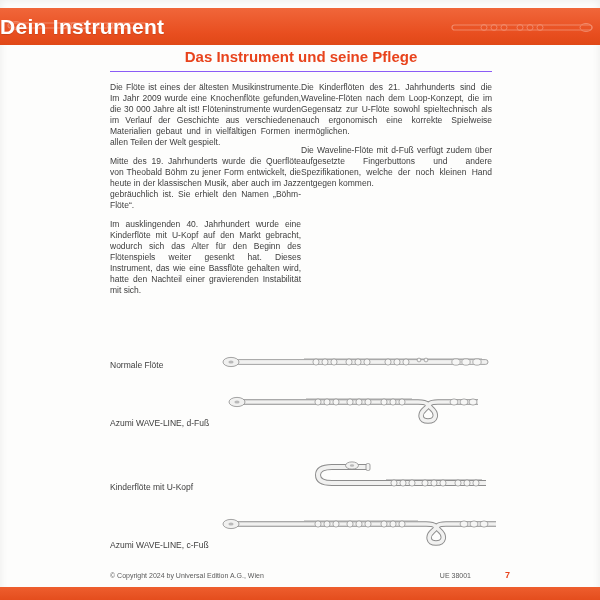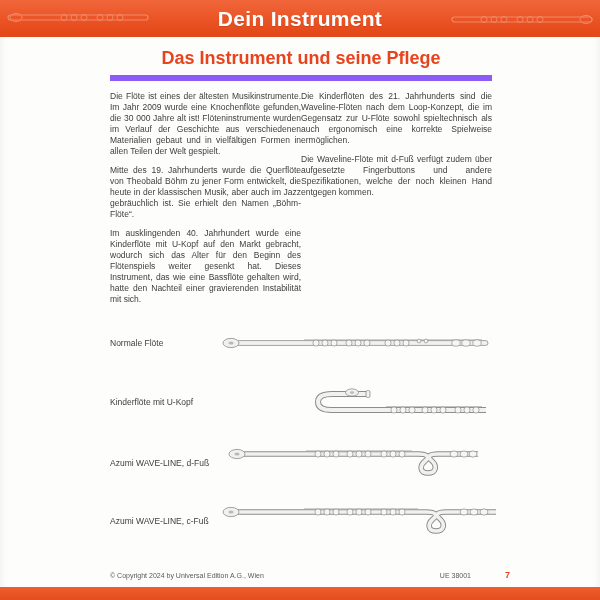--- a/index.html
+++ b/index.html
@@ -4,43 +4,43 @@
 <style>
   html,body{margin:0;padding:0;background:#e9e7e3;}
   .page{
     position:relative;width:600px;height:600px;margin:0 auto;
     background:#fdfdfc;overflow:hidden;
     font-family:"Liberation Sans", sans-serif;
     box-shadow:inset 0 0 8px rgba(0,0,0,0.08);
   }
   
   .banner{
-    position:absolute;top:0;left:0;right:0;height:37px;
+    position:absolute;top:8px;left:0;right:0;height:37px;
     background:linear-gradient(180deg,#f0663a 0%,#e84e1f 70%,#e04817 100%);
-    display:flex;align-items:center;justify-content:center;
+    display:flex;align-items:center;
   }
   .banner-title{
     color:#ffffff;font-size:21px;font-weight:bold;letter-spacing:0.3px;margin:0;
     text-shadow:0 1px 1px rgba(0,0,0,0.12);
   }
   .banner-art{position:absolute;top:7px;opacity:0.30;}
   .banner-art.left{left:6px;}
   .banner-art.right{right:6px;}
   
   .content{position:absolute;left:110px;right:108px;top:48px;}
   .section-title{
-    text-align:center;font-size:18px;font-weight:bold;color:#e8431c;
-    padding-bottom:6px;border-bottom:6px solid #8b5cf6;margin:0 0 10px 0;
+    text-align:center;font-size:15px;font-weight:bold;color:#e8431c;
+    padding-bottom:6px;border-bottom:1px solid #8b5cf6;margin:0 0 10px 0;
   }
   .cols{display:flex;}
   .col{flex:1;font-size:8.5px;line-height:11px;color:#3d3d3d;text-align:justify;hyphens:auto;}
   .col p{margin:0 0 8px 0;}
   
   .figures{position:absolute;left:110px;right:108px;top:316px;}
-  .figure-row{display:flex;align-items:center;}
+  .figure-row{display:flex;align-items:flex-end;}
   .figure-row.r1{height:54px;}
   .figure-row.r2{height:64px;}
   .figure-row.r3{height:58px;}
   .figure-row.r4{height:58px;}
   .figure-label{width:108px;font-size:8.5px;color:#3d3d3d;flex-shrink:0;}
   .figure-art{flex:1;text-align:right;line-height:0;}
   .figure-art.overhang{margin-right:-16px;}
   
   .footer{
     position:absolute;left:110px;right:90px;bottom:20px;
@@ -125,45 +125,20 @@
             <circle cx="199" cy="6" r="1.9"></circle>
               <circle cx="206" cy="6" r="1.9"></circle>
             <ellipse cx="236" cy="8" rx="4.2" ry="3.2"></ellipse>
               <ellipse cx="246" cy="8" rx="4.2" ry="3.2"></ellipse>
               <ellipse cx="257" cy="8" rx="4.2" ry="3.2"></ellipse>
           </g>
         </svg>
       </span>
     </div>
 
-    <div class="figure-row r2">
-      <span class="figure-label">Kinderflöte mit U-Kopf</span>
-      <span class="figure-art">
-        <svg width="186" height="34" viewBox="0 0 186 34">
-          <path d="M62,9 H26 Q12,9 12,17 Q12,25 26,25 H180" fill="none" stroke="#8d8d8d" stroke-width="6"></path>
-          <path d="M62,9 H26 Q12,9 12,17 Q12,25 26,25 H180" fill="none" stroke="#f1f1f0" stroke-width="4"></path>
-          <rect x="60" y="5.5" width="4" height="7" rx="1.5" fill="#f1f1f0" stroke="#8d8d8d" stroke-width="0.8"></rect>
-          <ellipse cx="46" cy="7.5" rx="6.5" ry="3.6" fill="#f1f1f0" stroke="#8d8d8d" stroke-width="0.8"></ellipse>
-          <ellipse cx="46" cy="7.5" rx="2.2" ry="1.2" fill="#b9b9b9"></ellipse>
-          <line x1="80" y1="21.6" x2="176" y2="21.6" stroke="#a5a5a5" stroke-width="0.7"></line>
-          <g fill="#f6f6f5" stroke="#8d8d8d" stroke-width="0.7">
-            <circle cx="88" cy="25" r="3.1"></circle>
-              <circle cx="97" cy="25" r="3.1"></circle>
-              <circle cx="106" cy="25" r="3.1"></circle>
-            <circle cx="119" cy="25" r="3.1"></circle>
-              <circle cx="128" cy="25" r="3.1"></circle>
-              <circle cx="137" cy="25" r="3.1"></circle>
-            <circle cx="152" cy="25" r="3.1"></circle>
-              <circle cx="161" cy="25" r="3.1"></circle>
-              <circle cx="170" cy="25" r="3.1"></circle>
-          </g>
-        </svg>
-      </span>
-    </div>
-
     <div class="figure-row r3">
       <span class="figure-label">Azumi WAVE-LINE, d-Fuß</span>
       <span class="figure-art">
         <svg width="266" height="34" viewBox="0 0 266 34">
           <path d="M16,8 H192 C202,8 204,11 199,15 C193,20 194,27 202,27 C210,27 212,20 205,14 C201,11 203,8 212,8 H252" fill="none" stroke="#8d8d8d" stroke-width="5.5"></path>
           <path d="M16,8 H192 C202,8 204,11 199,15 C193,20 194,27 202,27 C210,27 212,20 205,14 C201,11 203,8 212,8 H252" fill="none" stroke="#f1f1f0" stroke-width="3.6"></path>
           <ellipse cx="11" cy="8" rx="8" ry="4.6" fill="#f1f1f0" stroke="#8d8d8d" stroke-width="0.8"></ellipse>
           <ellipse cx="11" cy="8" rx="2.6" ry="1.5" fill="#b9b9b9"></ellipse>
           <line x1="80" y1="4.8" x2="186" y2="4.8" stroke="#a5a5a5" stroke-width="0.7"></line>
           <g fill="#f6f6f5" stroke="#8d8d8d" stroke-width="0.7">
@@ -177,20 +152,45 @@
               <circle cx="167" cy="8" r="3.1"></circle>
               <circle cx="176" cy="8" r="3.1"></circle>
             <ellipse cx="228" cy="8" rx="4" ry="3.1"></ellipse>
               <ellipse cx="238" cy="8" rx="4" ry="3.1"></ellipse>
               <ellipse cx="247" cy="8" rx="4" ry="3.1"></ellipse>
           </g>
         </svg>
       </span>
     </div>
 
+    <div class="figure-row r2">
+      <span class="figure-label">Kinderflöte mit U-Kopf</span>
+      <span class="figure-art">
+        <svg width="186" height="34" viewBox="0 0 186 34">
+          <path d="M62,9 H26 Q12,9 12,17 Q12,25 26,25 H180" fill="none" stroke="#8d8d8d" stroke-width="6"></path>
+          <path d="M62,9 H26 Q12,9 12,17 Q12,25 26,25 H180" fill="none" stroke="#f1f1f0" stroke-width="4"></path>
+          <rect x="60" y="5.5" width="4" height="7" rx="1.5" fill="#f1f1f0" stroke="#8d8d8d" stroke-width="0.8"></rect>
+          <ellipse cx="46" cy="7.5" rx="6.5" ry="3.6" fill="#f1f1f0" stroke="#8d8d8d" stroke-width="0.8"></ellipse>
+          <ellipse cx="46" cy="7.5" rx="2.2" ry="1.2" fill="#b9b9b9"></ellipse>
+          <line x1="80" y1="21.6" x2="176" y2="21.6" stroke="#a5a5a5" stroke-width="0.7"></line>
+          <g fill="#f6f6f5" stroke="#8d8d8d" stroke-width="0.7">
+            <circle cx="88" cy="25" r="3.1"></circle>
+              <circle cx="97" cy="25" r="3.1"></circle>
+              <circle cx="106" cy="25" r="3.1"></circle>
+            <circle cx="119" cy="25" r="3.1"></circle>
+              <circle cx="128" cy="25" r="3.1"></circle>
+              <circle cx="137" cy="25" r="3.1"></circle>
+            <circle cx="152" cy="25" r="3.1"></circle>
+              <circle cx="161" cy="25" r="3.1"></circle>
+              <circle cx="170" cy="25" r="3.1"></circle>
+          </g>
+        </svg>
+      </span>
+    </div>
+
     <div class="figure-row r4">
       <span class="figure-label">Azumi WAVE-LINE, c-Fuß</span>
       <span class="figure-art overhang">
         <svg width="288" height="34" viewBox="0 0 288 34">
           <path d="M16,8 H206 C216,8 218,11 213,15 C207,20 208,27 216,27 C224,27 226,20 219,14 C215,11 217,8 226,8 H276" fill="none" stroke="#8d8d8d" stroke-width="5.5"></path>
           <path d="M16,8 H206 C216,8 218,11 213,15 C207,20 208,27 216,27 C224,27 226,20 219,14 C215,11 217,8 226,8 H276" fill="none" stroke="#f1f1f0" stroke-width="3.6"></path>
           <ellipse cx="11" cy="8" rx="8" ry="4.6" fill="#f1f1f0" stroke="#8d8d8d" stroke-width="0.8"></ellipse>
           <ellipse cx="11" cy="8" rx="2.6" ry="1.5" fill="#b9b9b9"></ellipse>
           <line x1="84" y1="4.8" x2="198" y2="4.8" stroke="#a5a5a5" stroke-width="0.7"></line>
           <g fill="#f6f6f5" stroke="#8d8d8d" stroke-width="0.7">

